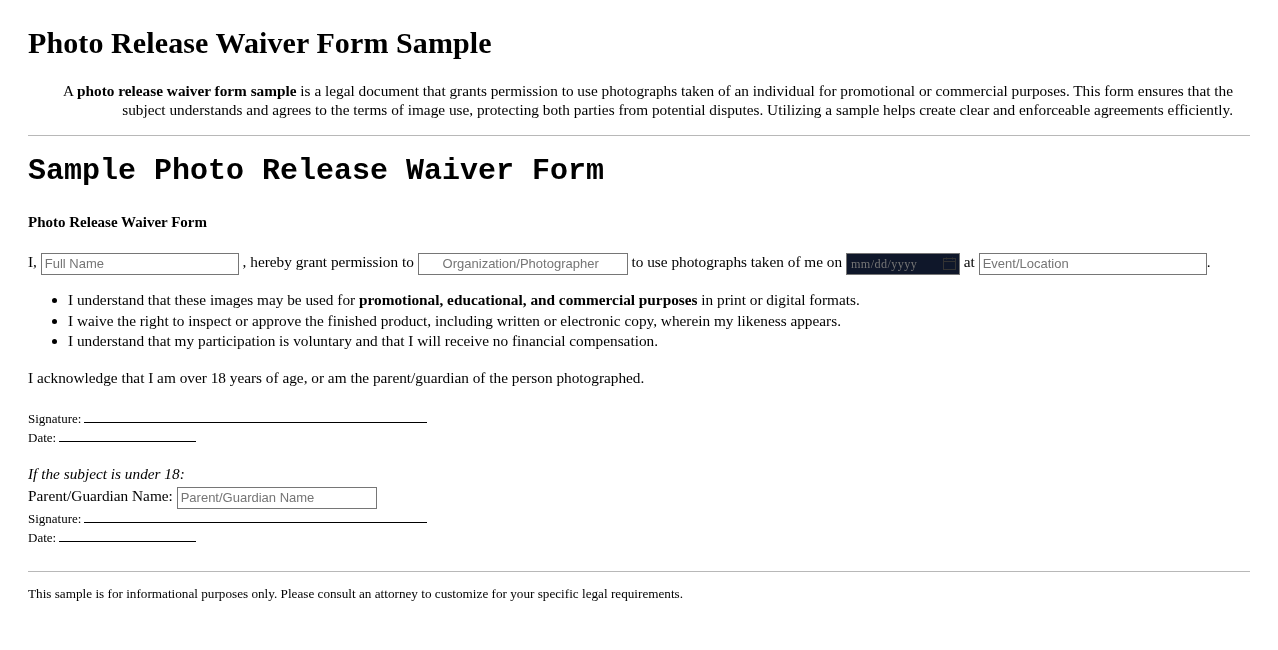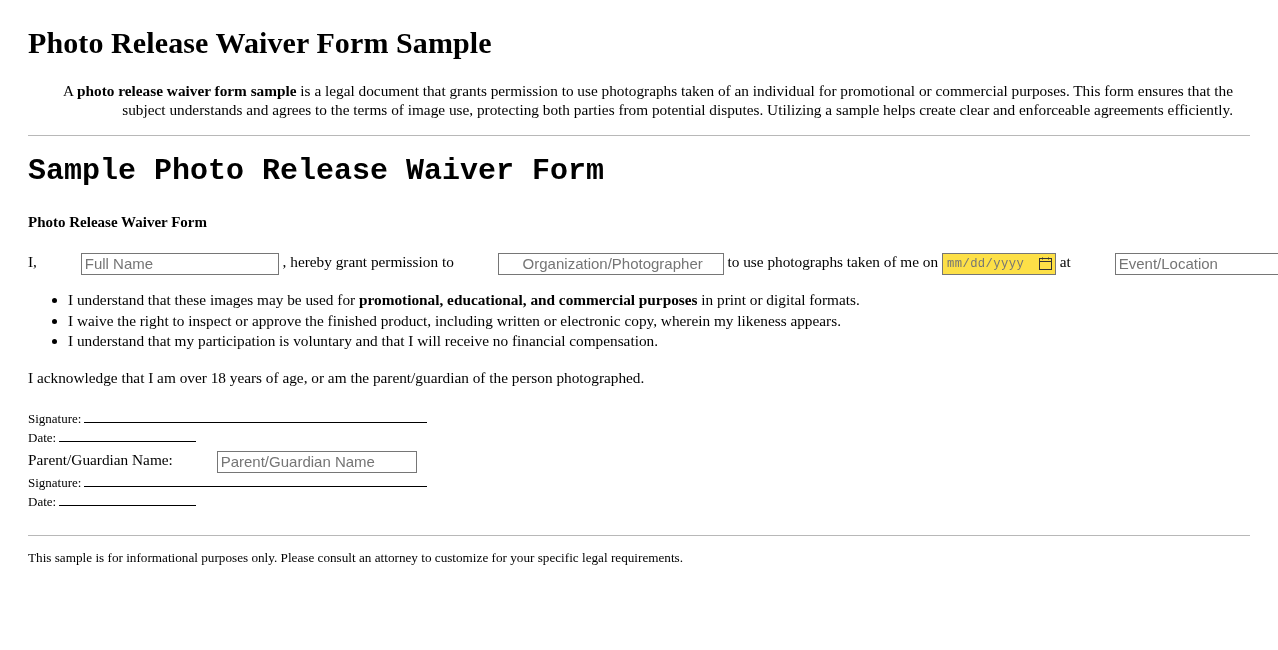--- a/index.html
+++ b/index.html
@@ -49,46 +49,45 @@
     margin: 0 0 17px 0;
   }
   .grant-line {
     font-size: 15.3px;
     line-height: 28px;
     margin: 0 0 12px 0;
     white-space: nowrap;
   }
   input[type="text"] {
     font-family: "Liberation Sans", sans-serif;
-    font-size: 15px;
+    font-size: 13px;
     color: #c2410c;
     padding: 2px 3px;
     border: 1px solid #767676;
     background: #fff;
     box-sizing: border-box;
     height: 22px;
     vertical-align: middle;
-    margin-left: 40px;
   }
   input[type="text"]::placeholder { color: #757575; opacity: 1; }
   #full-name { width: 198px; }
-  #org-photographer { width: 226px; padding-left: 24px; }
+  #org-photographer { width: 210px; padding-left: 24px; }
   #event-location { width: 228px; }
   .date-input {
     display: inline-flex;
     align-items: center;
     justify-content: space-between;
     width: 114px;
     height: 22px;
     border: 1px solid #767676;
-    background: #fde047;
+    background: #0f172a;
     box-sizing: border-box;
     padding: 1px 3px 1px 4px;
     vertical-align: middle;
-    font-family: Liberation Mono, monospace;
+    font-family: Liberation Serif, serif;
     font-size: 12.2px;
     color: #757575;
     letter-spacing: 0.4px;
   }
   .date-input .cal {
     width: 13px;
     height: 13px;
     position: relative;
     flex: 0 0 auto;
     margin-left: 2px;
@@ -190,20 +189,21 @@
     <li>I understand that my participation is voluntary and that I will receive no financial compensation.</li>
   </ul>
 
   <p class="acknowledge">I acknowledge that I am over 18 years of age, or am the parent/guardian of the person photographed.</p>
 
   <div class="sig-block">
     <div class="sig-row"><span>Signature:</span><span class="line-long"></span></div>
     <div class="sig-row"><span>Date:</span><span class="line-short"></span></div>
   </div>
 
+  <div class="minor-note">If the subject is under 18:</div>
 
   <div class="guardian-row">
     <span>Parent/Guardian Name:</span>
     <input id="guardian-name" type="text" placeholder="Parent/Guardian Name" style="">
   </div>
 
   <div class="sig-block">
     <div class="sig-row"><span>Signature:</span><span class="line-long"></span></div>
     <div class="sig-row"><span>Date:</span><span class="line-short"></span></div>
   </div>

